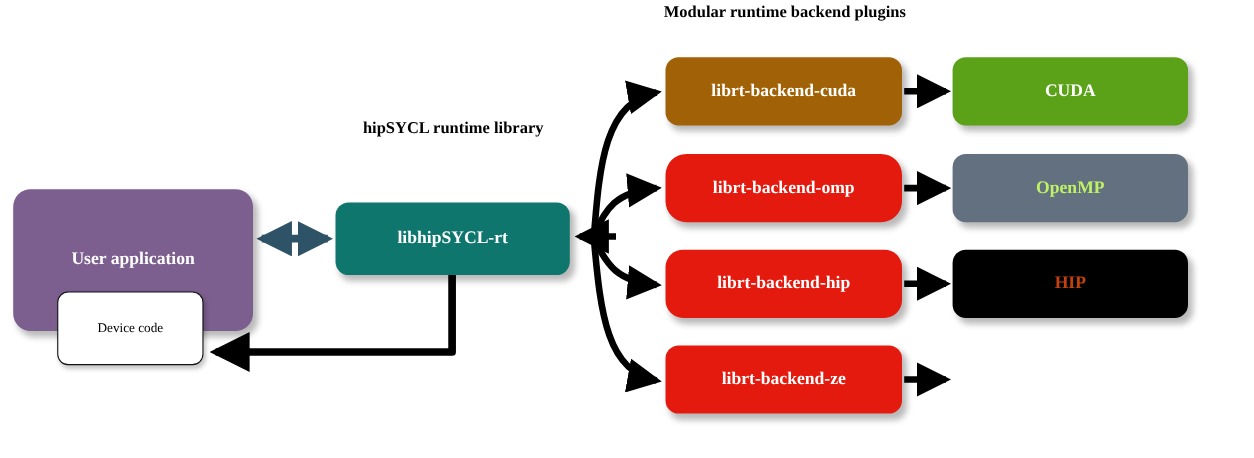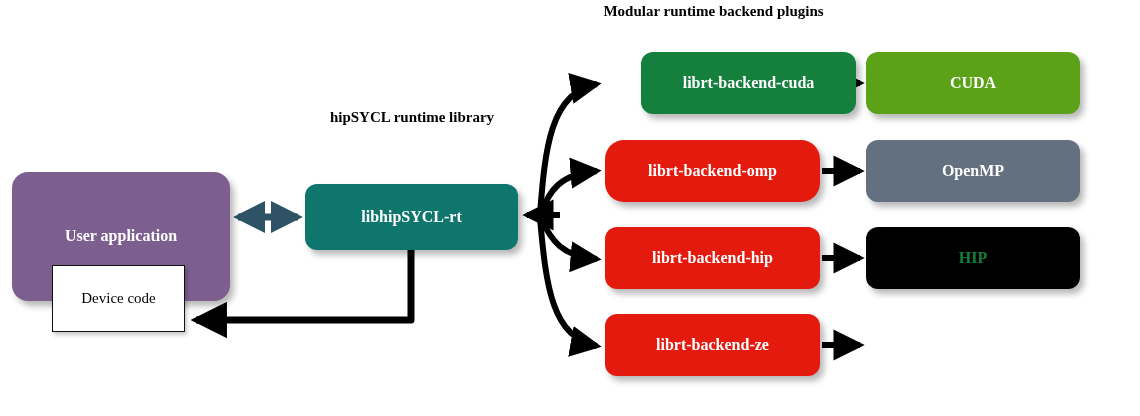--- a/index.html
+++ b/index.html
@@ -51,23 +51,23 @@
     line-height: 1.2;
   }
 
   
   #node-user-application {
     left: 12px;  top: 172px;  width: 218px; height: 129px;
     border-radius: 16px;
   }
   #node-device-code {
     left: 52px;  top: 265px;  width: 133px; height: 67px;
-    border-radius: 0;
+    border-radius: 10px;
     font-weight: normal;
-    font-size: 15px;
+    font-size: 12px;
     box-shadow: 2px 3px 4px rgba(0,0,0,0.22);
   }
   #node-libhipsycl-rt {
     left: 305px; top: 184px; width: 213px; height: 66px;
   }
 
   .plugin-node { left: 605px; width: 215px; height: 62px; }
   .backend-node { left: 866px; width: 214px; height: 62px; }
 
   .row-1 { top: 52px; }
@@ -141,36 +141,36 @@
   </div>
 
   <div class="node" id="node-device-code" style="background: rgb(255, 255, 255); color: rgb(0, 0, 0); border: 1.5px solid rgb(17, 17, 17);">
     <span class="node-label">Device code</span>
   </div>
 
   <div class="node" id="node-libhipsycl-rt" style="background: #0f766e; color: rgb(255, 255, 255);">
     <span class="node-label">libhipSYCL-rt</span>
   </div>
 
-  <div class="node plugin-node row-1" style="background: #15803d; color: rgb(255, 255, 255); margin-left: 36px;">
+  <div class="node plugin-node row-1" style="background: #a16207; color: rgb(255, 255, 255);">
     <span class="node-label">librt-backend-cuda</span>
   </div>
   <div class="node plugin-node row-2" style="background: rgb(228, 26, 15); color: rgb(255, 255, 255); border-radius: 19px;">
     <span class="node-label">librt-backend-omp</span>
   </div>
-  <div class="node plugin-node row-3" style="background: rgb(228, 26, 15); color: rgb(255, 255, 255);">
+  <div class="node plugin-node row-3" style="background: rgb(228, 26, 15); color: rgb(255, 255, 255); border-radius: 16px;">
     <span class="node-label">librt-backend-hip</span>
   </div>
   <div class="node plugin-node row-4" style="background: rgb(228, 26, 15); color: rgb(255, 255, 255);">
     <span class="node-label">librt-backend-ze</span>
   </div>
 
   <div class="node backend-node row-1" style="background: rgb(91, 162, 25); color: rgb(255, 255, 255);">
     <span class="node-label">CUDA</span>
   </div>
-  <div class="node backend-node row-2" style="background: rgb(98, 112, 127); color: #ffffff;">
+  <div class="node backend-node row-2" style="background: rgb(98, 112, 127); color: #bef264;">
     <span class="node-label">OpenMP</span>
   </div>
-  <div class="node backend-node row-3" style="background: rgb(0, 0, 0); color: #15803d;">
+  <div class="node backend-node row-3" style="background: rgb(0, 0, 0); color: #c2410c;">
     <span class="node-label">HIP</span>
   </div>
 
 </div>
 
 </body></html>

